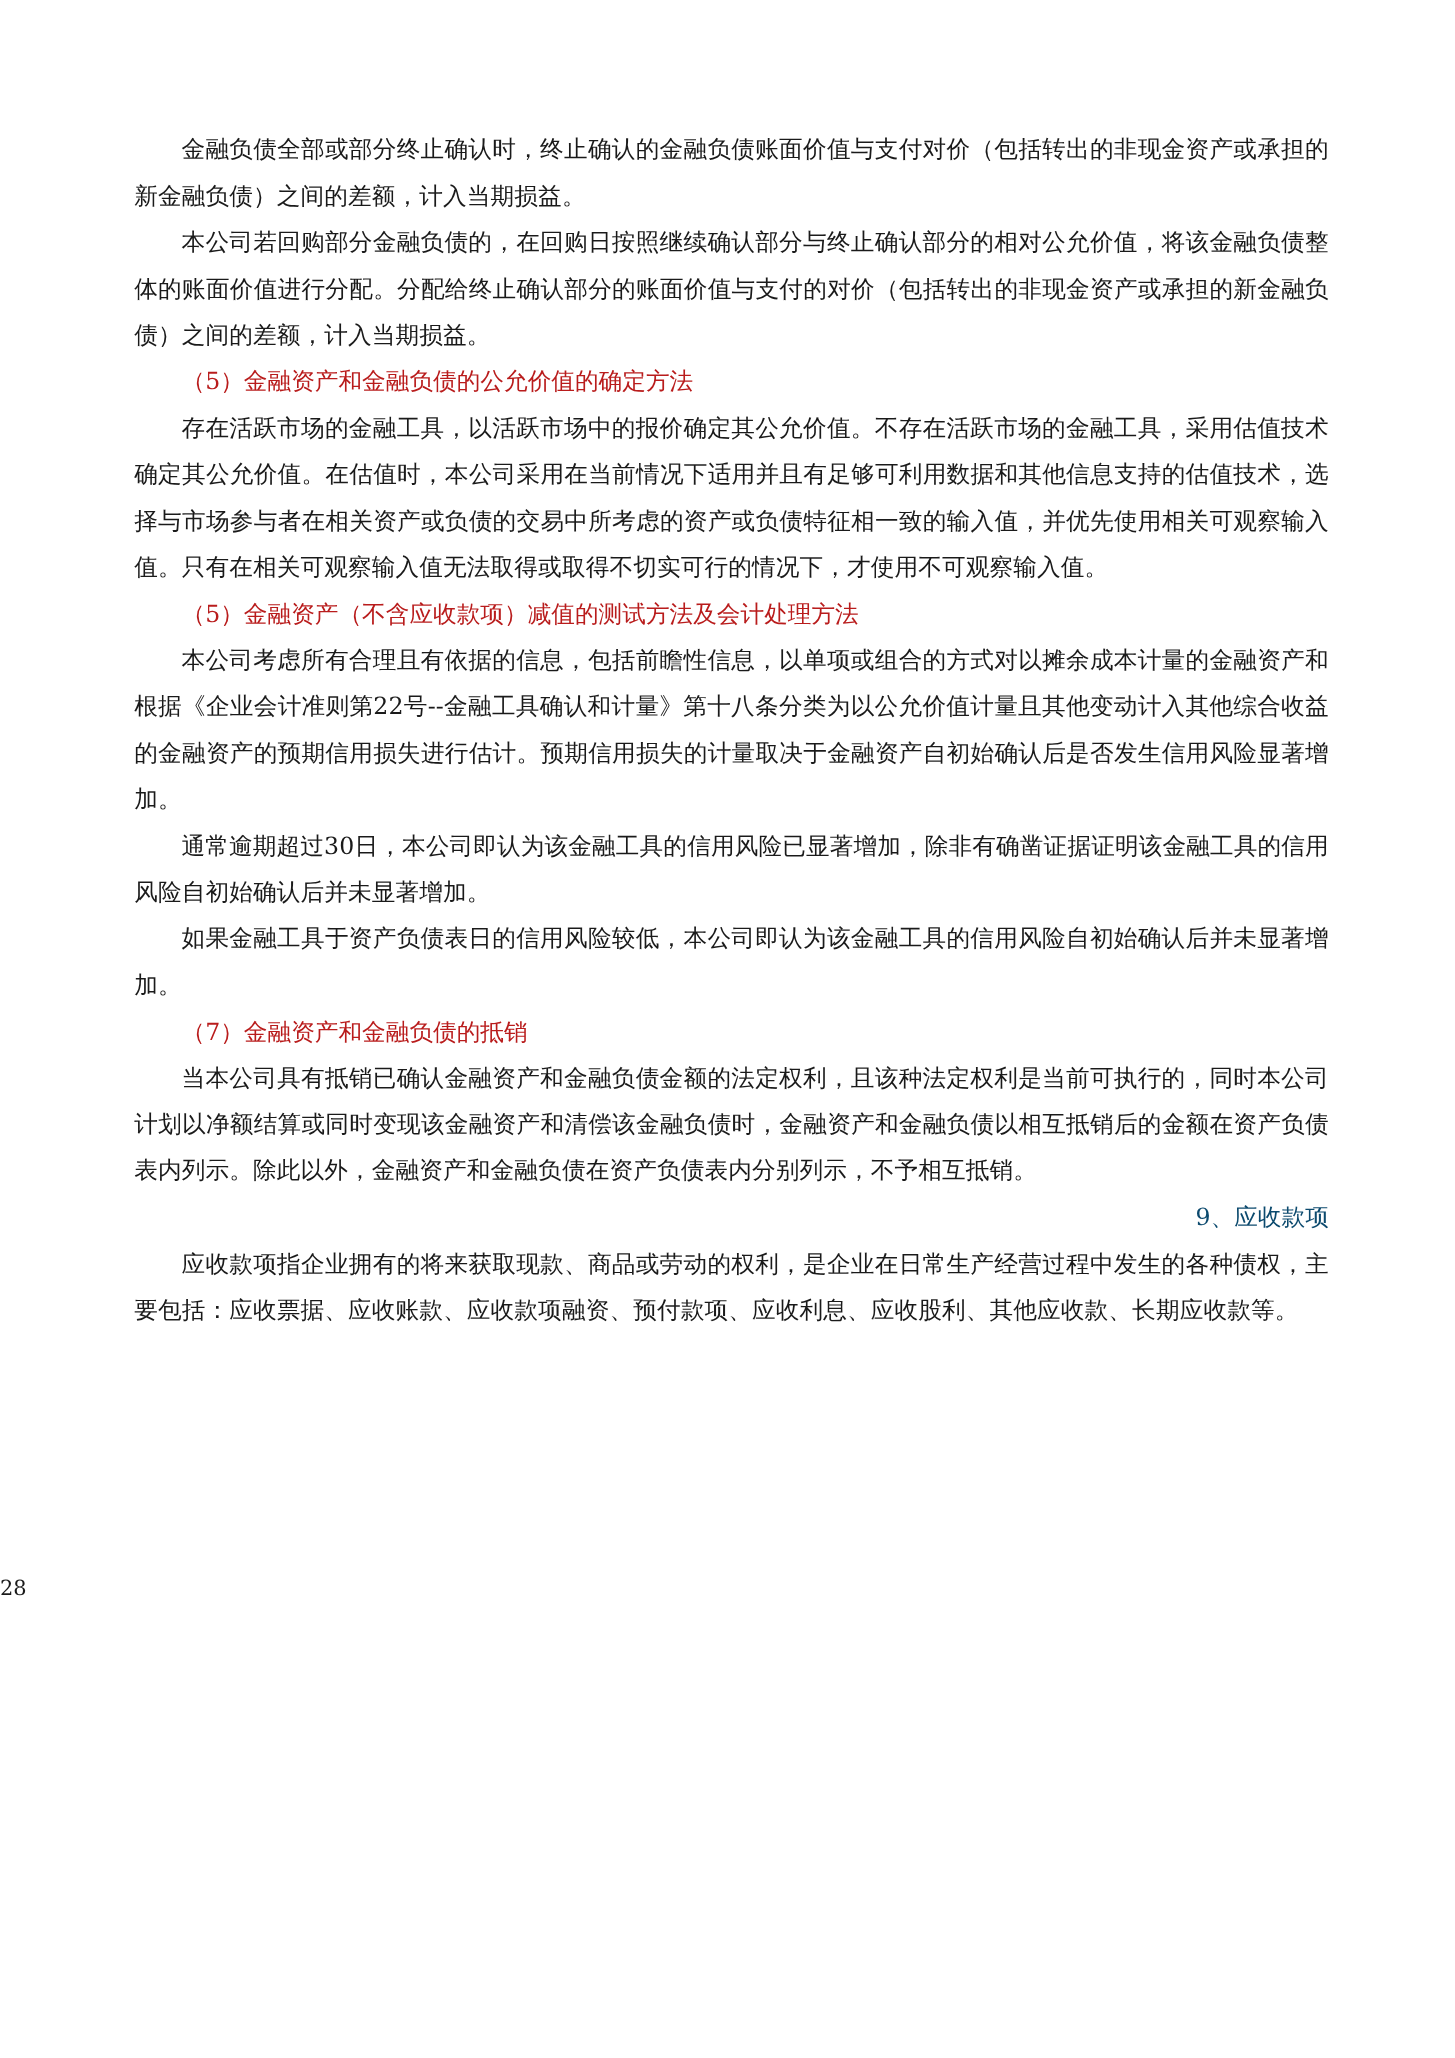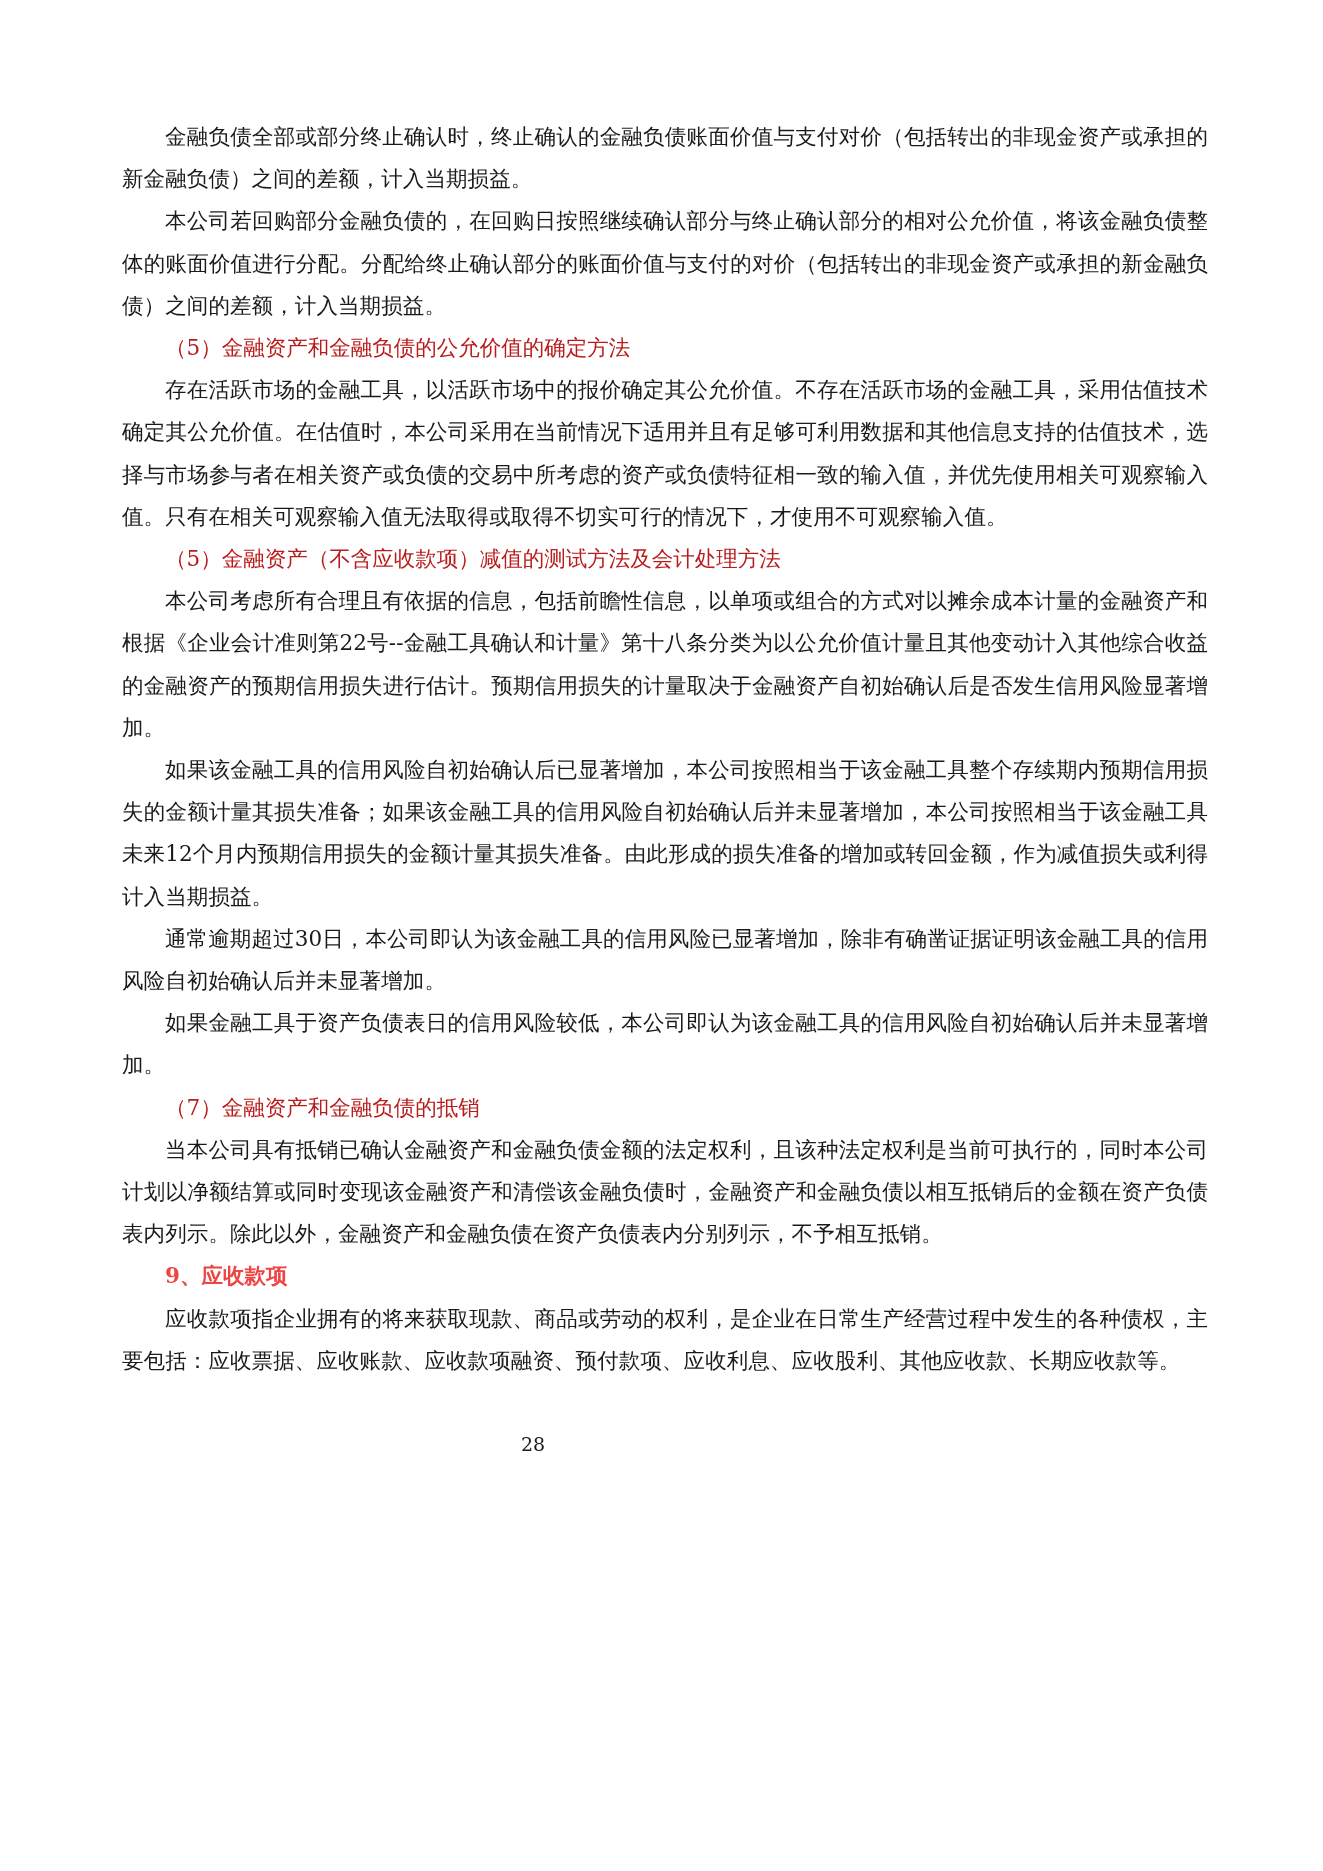--- a/index.html
+++ b/index.html
@@ -49,48 +49,47 @@
     line-height: 42.2px;
     text-indent: 2em;
     text-align: left;
     color: #b91c1c;
   }
   p.section-head {
     margin: 0;
     font-size: 21.5px;
     line-height: 42.2px;
     text-indent: 2em;
-    text-align: left;
-    font-weight: bold;
-    color: #ef4444;
+    text-align: right;
+    font-weight: normal;
+    color: #0c4a6e;
   }
   .page-number {
     position: absolute;
     left: 0;
     top: 1432px;
     width: 1066px;
-    text-align: center;
+    text-align: left;
     font-size: 19px;
     line-height: 24px;
     color: #1a1a1a;
     font-family: "DejaVu Serif", "Liberation Serif", serif;
   }
 </style>
 </head>
 <body>
 
 <div class="page">
   <div class="content" id="body-container">
       <p class="para">金融负债全部或部分终止确认时，终止确认的金融负债账面价值与支付对价（包括转出的非现金资产或承担的新金融负债）之间的差额，计入当期损益。</p>
       <p class="para">本公司若回购部分金融负债的，在回购日按照继续确认部分与终止确认部分的相对公允价值，将该金融负债整体的账面价值进行分配。分配给终止确认部分的账面价值与支付的对价（包括转出的非现金资产或承担的新金融负债）之间的差额，计入当期损益。</p>
       <p class="sub-head">（5）金融资产和金融负债的公允价值的确定方法</p>
       <p class="para">存在活跃市场的金融工具，以活跃市场中的报价确定其公允价值。不存在活跃市场的金融工具，采用估值技术确定其公允价值。在估值时，本公司采用在当前情况下适用并且有足够可利用数据和其他信息支持的估值技术，选择与市场参与者在相关资产或负债的交易中所考虑的资产或负债特征相一致的输入值，并优先使用相关可观察输入值。只有在相关可观察输入值无法取得或取得不切实可行的情况下，才使用不可观察输入值。</p>
       <p class="sub-head">（5）金融资产（不含应收款项）减值的测试方法及会计处理方法</p>
       <p class="para">本公司考虑所有合理且有依据的信息，包括前瞻性信息，以单项或组合的方式对以摊余成本计量的金融资产和根据《企业会计准则第22号--金融工具确认和计量》第十八条分类为以公允价值计量且其他变动计入其他综合收益的金融资产的预期信用损失进行估计。预期信用损失的计量取决于金融资产自初始确认后是否发生信用风险显著增加。</p>
-      <p class="para">如果该金融工具的信用风险自初始确认后已显著增加，本公司按照相当于该金融工具整个存续期内预期信用损失的金额计量其损失准备；如果该金融工具的信用风险自初始确认后并未显著增加，本公司按照相当于该金融工具未来12个月内预期信用损失的金额计量其损失准备。由此形成的损失准备的增加或转回金额，作为减值损失或利得计入当期损益。</p>
       <p class="para">通常逾期超过30日，本公司即认为该金融工具的信用风险已显著增加，除非有确凿证据证明该金融工具的信用风险自初始确认后并未显著增加。</p>
       <p class="para">如果金融工具于资产负债表日的信用风险较低，本公司即认为该金融工具的信用风险自初始确认后并未显著增加。</p>
       <p class="sub-head">（7）金融资产和金融负债的抵销</p>
       <p class="para">当本公司具有抵销已确认金融资产和金融负债金额的法定权利，且该种法定权利是当前可执行的，同时本公司计划以净额结算或同时变现该金融资产和清偿该金融负债时，金融资产和金融负债以相互抵销后的金额在资产负债表内列示。除此以外，金融资产和金融负债在资产负债表内分别列示，不予相互抵销。</p>
       <p class="section-head">9、应收款项</p>
       <p class="para">应收款项指企业拥有的将来获取现款、商品或劳动的权利，是企业在日常生产经营过程中发生的各种债权，主要包括：应收票据、应收账款、应收款项融资、预付款项、应收利息、应收股利、其他应收款、长期应收款等。</p>
     </div>
   <div class="page-number">28</div>
 </div>
 

